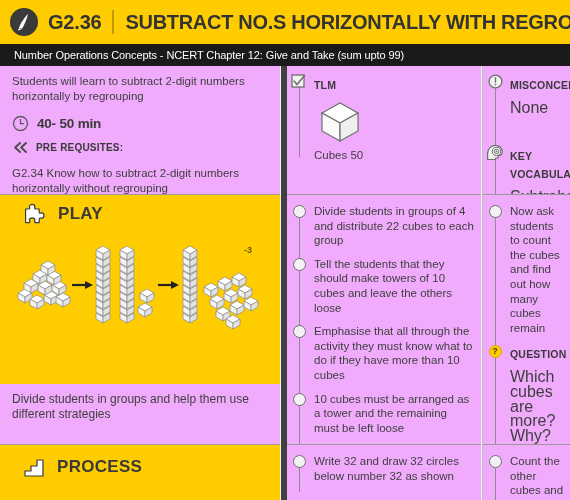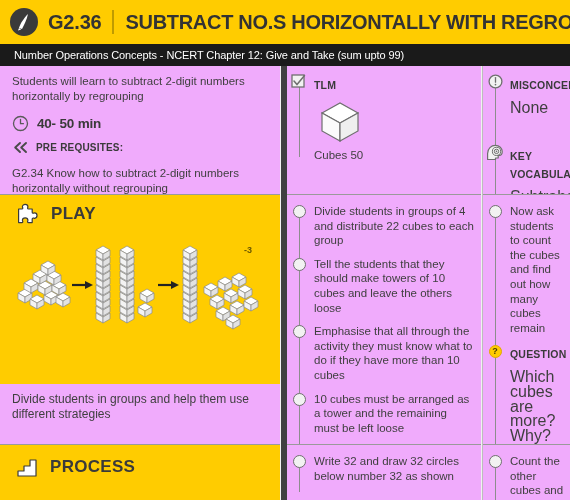--- a/index.html
+++ b/index.html
@@ -58,21 +58,21 @@
 
   .timerow{display:flex;align-items:center;margin-top:11px;}
   .timerow .txt{font-size:13.5px;font-weight:bold;color:#3a3a3a;margin-left:8px;letter-spacing:-0.2px;}
 
   .prereq{display:flex;align-items:center;margin-top:9px;}
   .prereq .txt{font-size:10px;font-weight:bold;color:#3a3a3a;letter-spacing:.2px;margin-left:7px;}
 
   .prebody{font-size:11.5px;line-height:15px;color:#3f3f3f;margin-top:12px;}
 
   
-  .banner{display:flex;align-items:center;height:38px;padding-left:16px;box-sizing:border-box;}
+  .banner{display:flex;align-items:center;height:38px;padding-left:23px;box-sizing:border-box;}
   .banner .label{font-size:17px;font-weight:bold;color:#3a3a3a;letter-spacing:.3px;margin-left:11px;}
 
   .caption{font-size:12px;line-height:15px;color:#3f3f3f;}
 
   
   .tl{position:relative;padding:9px 6px 6px 0;}
   .tl .spine{
     position:absolute;left:12px;top:16px;bottom:6px;width:1.4px;background:#8d8d8d;
   }
   .item{position:relative;padding-left:27px;margin-bottom:9px;}

